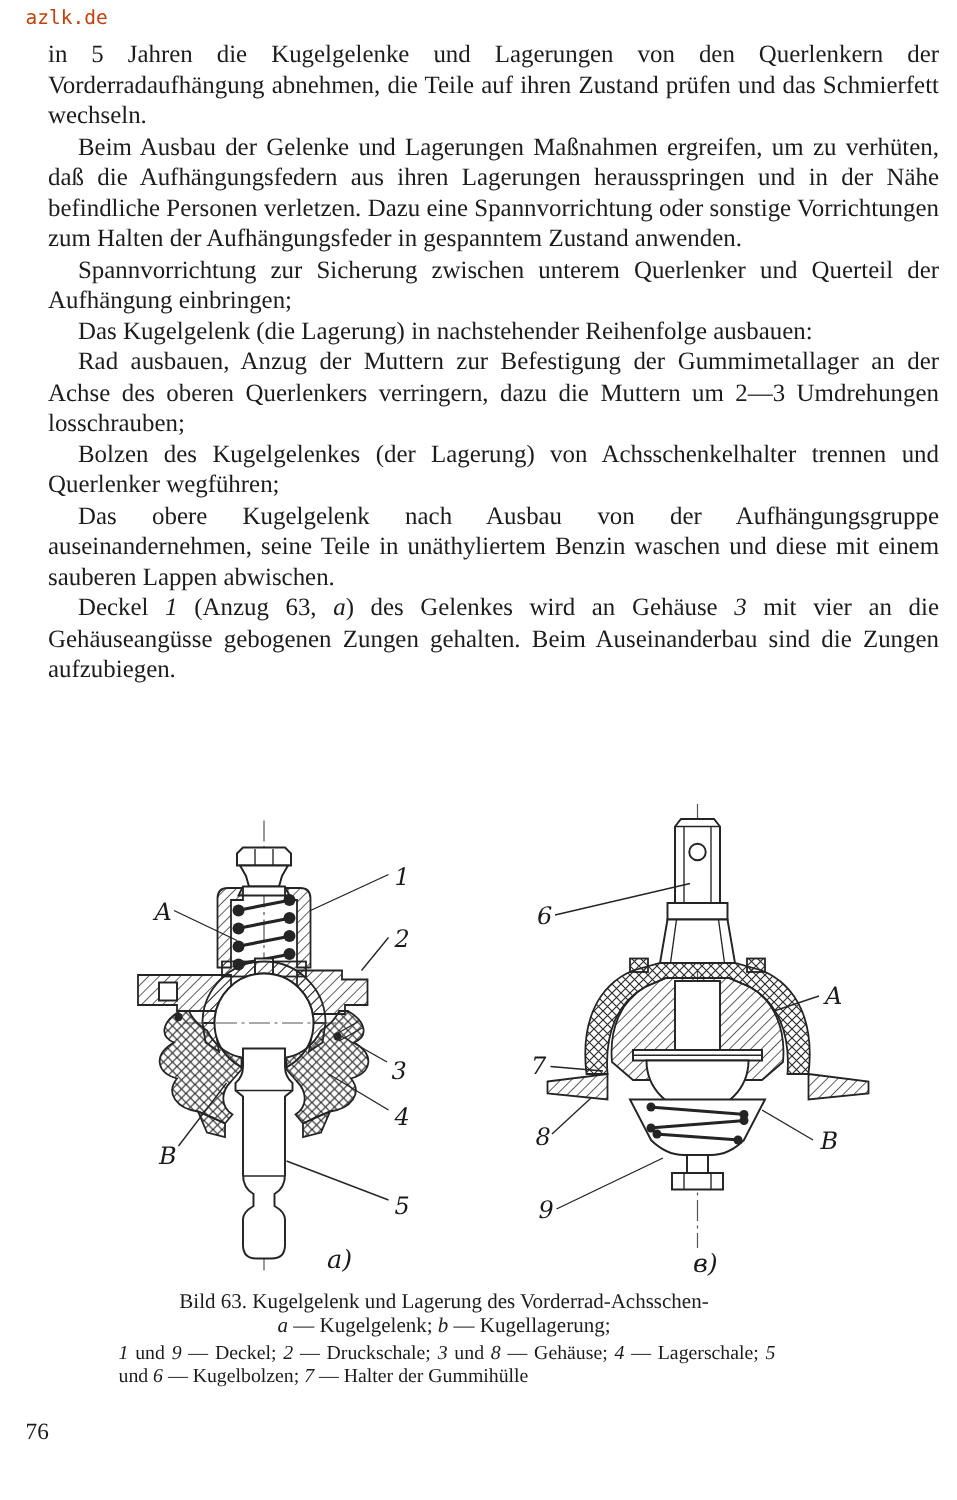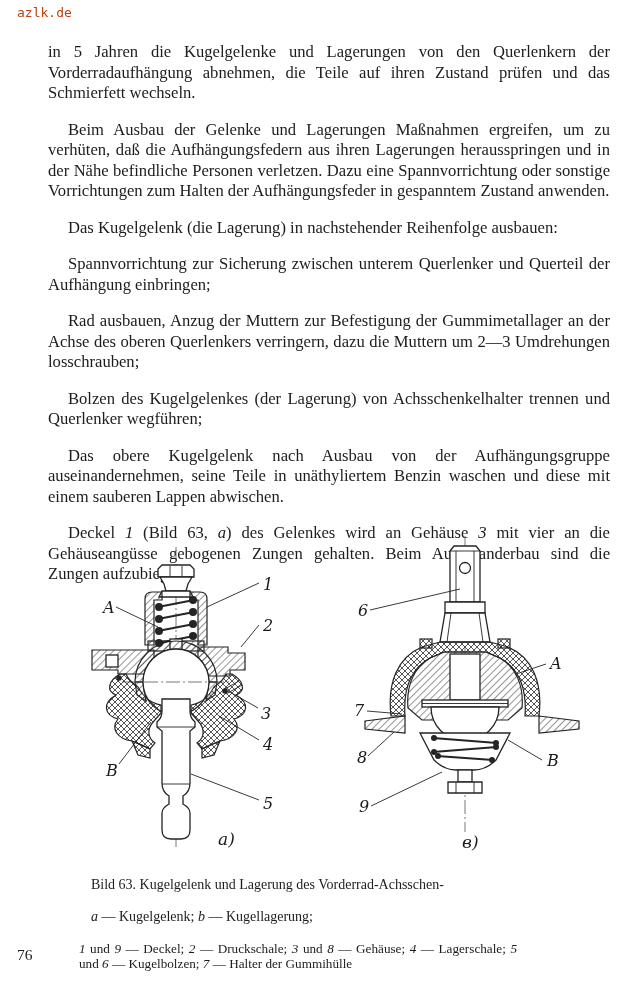--- a/index.html
+++ b/index.html
@@ -8,31 +8,31 @@
     overflow:hidden;font-family:"Liberation Serif",serif;color:#1c1c1c;
   }
   #watermark{
     position:absolute;left:17px;top:5px;
     font-family:"DejaVu Sans Mono",monospace;font-size:13px;color:#c2410c;
   }
   #bodytext{
     position:absolute;left:32px;top:26px;width:594px;
     font-size:16.6px;line-height:20.5px;text-align:justify;
   }
-  .para{margin:16px;text-indent:20px;}
+  .para{margin:0;text-indent:20px;}
   .para.noindent{text-indent:0;}
   .it{font-style:italic;}
   #figures{position:absolute;left:0;top:543px;width:638px;height:318px;}
   #fig-a{position:absolute;left:58px;top:0;}
   #fig-b{position:absolute;left:330px;top:-13px;}
   #caption{
     position:absolute;left:75px;top:861px;width:442px;
     font-size:14px;line-height:15.8px;
   }
-  .cap-center{text-align:left;margin:16px;}
+  .cap-center{text-align:center;margin:0;}
   .cap-list{margin:1px 0 0 4px;font-size:13.2px;line-height:15.4px;text-align:justify;}
   #pagenum{position:absolute;left:17px;top:946px;font-size:15.5px;font-family:Liberation Serif, serif;}
   
   .outline{fill:#ffffff;stroke:#242424;stroke-width:1.3;}
   .solid{fill:#242424;stroke:none;}
   .hpart{stroke:#242424;stroke-width:1.2;}
   .lead{stroke:#242424;stroke-width:0.9;fill:none;}
   .cl{stroke:#555;stroke-width:0.8;stroke-dasharray:14 3 2 3;fill:none;}
   .thin{stroke:#242424;stroke-width:0.9;fill:none;}
   .coil{stroke:#242424;stroke-width:2.1;fill:none;}
@@ -42,26 +42,26 @@
 </head>
 <body>
 
 <div id="page">
 
   <div id="watermark">azlk.de</div>
 
   <div id="bodytext">
     <p class="para noindent">in 5 Jahren die Kugelgelenke und Lagerungen von den Querlenkern der Vorderradaufhängung abnehmen, die Teile auf ihren Zustand prüfen und das Schmierfett wechseln.</p>
     <p class="para">Beim Ausbau der Gelenke und Lagerungen Maßnahmen ergreifen, um zu verhüten, daß die Aufhängungsfedern aus ihren Lagerungen herausspringen und in der Nähe befindliche Personen verletzen. Dazu eine Spannvorrichtung oder sonstige Vorrichtungen zum Halten der Aufhängungsfeder in gespanntem Zustand anwenden.</p>
+    <p class="para">Spannvorrichtung zur Sicherung zwischen unterem Querlenker und Querteil der Aufhängung einbringen;</p>
     <p class="para">Das Kugelgelenk (die Lagerung) in nachstehender Reihenfolge ausbauen:</p>
-    <p class="para">Spannvorrichtung zur Sicherung zwischen unterem Querlenker und Querteil der Aufhängung einbringen;</p>
     <p class="para">Rad ausbauen, Anzug der Muttern zur Befestigung der Gummimetallager an der Achse des oberen Querlenkers verringern, dazu die Muttern um 2—3 Umdrehungen losschrauben;</p>
     <p class="para">Bolzen des Kugelgelenkes (der Lagerung) von Achsschenkelhalter trennen und Querlenker wegführen;</p>
     <p class="para">Das obere Kugelgelenk nach Ausbau von der Aufhängungsgruppe auseinandernehmen, seine Teile in unäthyliertem Benzin waschen und diese mit einem sauberen Lappen abwischen.</p>
-    <p class="para"><span>Deckel </span><span class="it">1</span><span> (Bild 63, </span><span class="it">a</span><span>) des Gelenkes wird an Gehäuse </span><span class="it">3</span><span> mit vier an die Gehäuseangüsse gebogenen Zungen gehalten. Beim Auseinanderbau sind die Zungen aufzubiegen.</span></p>
+    <p class="para"><span>Deckel </span><span class="it">1</span><span> (Anzug 63, </span><span class="it">a</span><span>) des Gelenkes wird an Gehäuse </span><span class="it">3</span><span> mit vier an die Gehäuseangüsse gebogenen Zungen gehalten. Beim Auseinanderbau sind die Zungen aufzubiegen.</span></p>
   </div>
 
   <div id="figures">
 
     <svg id="fig-a" width="260" height="318" viewBox="0 0 260 318" xmlns="http://www.w3.org/2000/svg">
       <defs>
         <pattern id="hA" patternUnits="userSpaceOnUse" width="5" height="5" patternTransform="rotate(45)">
           <line x1="0" y1="0" x2="0" y2="5" stroke="#2b2b2b" stroke-width="1"></line>
         </pattern>
         <pattern id="xA" patternUnits="userSpaceOnUse" width="6" height="6">

